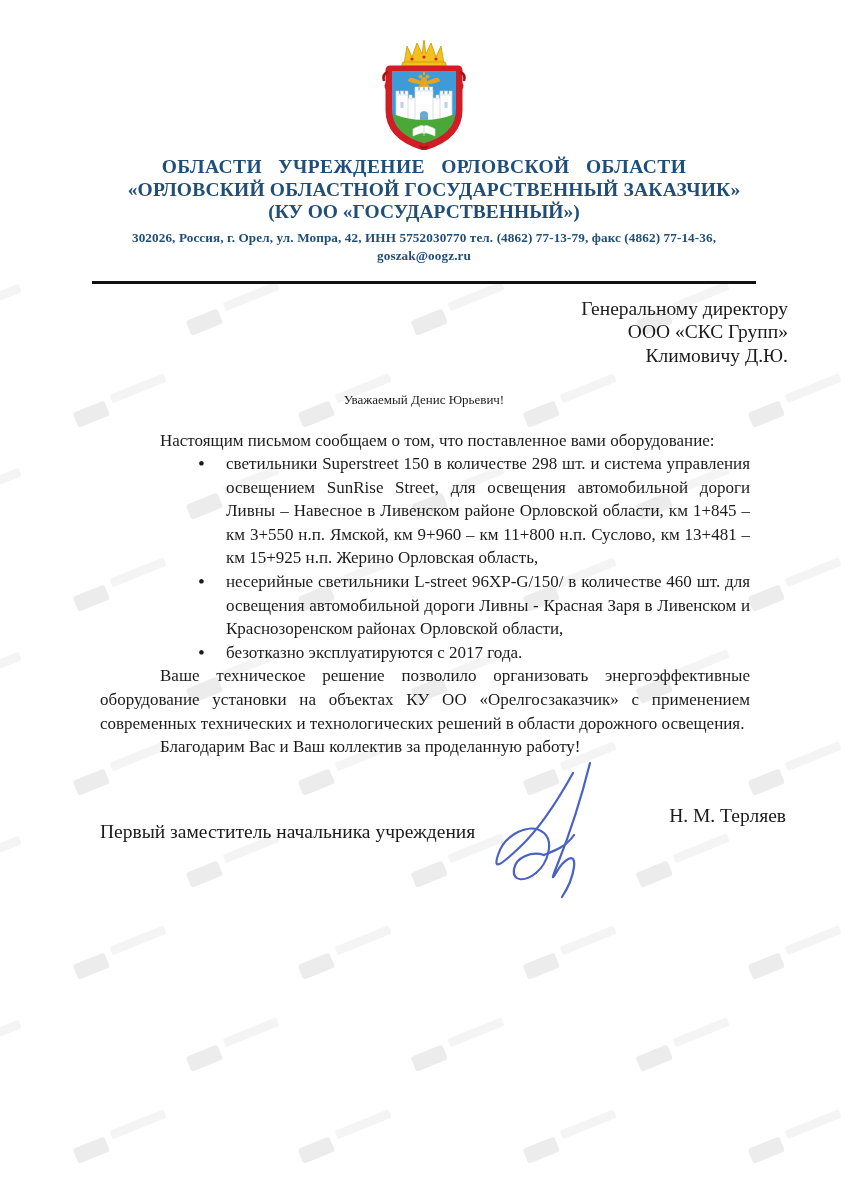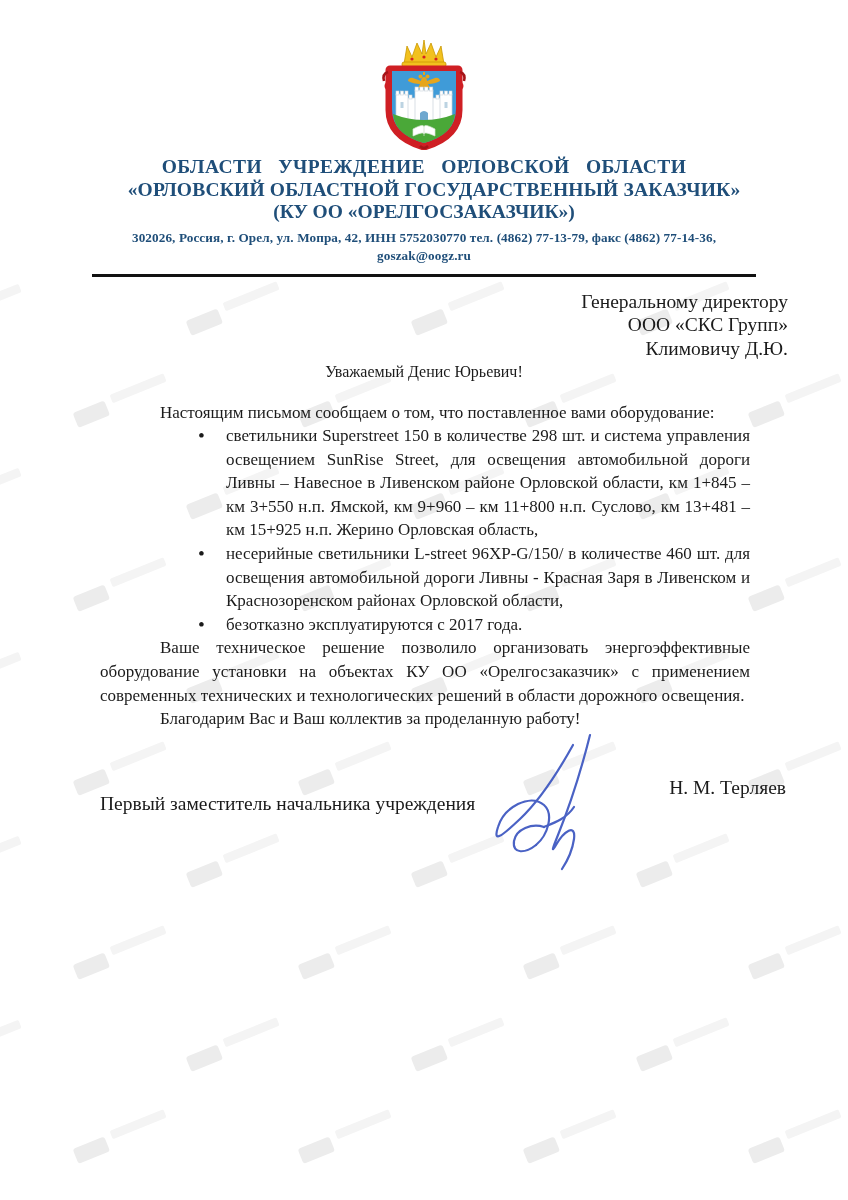--- a/index.html
+++ b/index.html
@@ -12,25 +12,25 @@
   .wm{position:absolute;display:flex;align-items:center;transform:rotate(-22deg);}
   .wm-badge{width:34px;height:16px;background:#ececec;border-radius:3px;display:inline-block;}
   .wm-bar{width:58px;height:9px;background:#f4f4f4;border-radius:2px;display:inline-block;margin-left:7px;transform:translateY(-7px);}
   .content{position:relative;z-index:1;}
 
   .letterhead{padding-top:40px;text-align:center;}
   .emblem{width:96px;height:110px;display:block;margin:0 auto;}
   .org-line{font-weight:bold;font-size:19.5px;line-height:22.5px;color:#1F4E79;}
   .org-line.l1{margin-top:6px;word-spacing:11px;letter-spacing:0.4px;}
   .org-line.l2{letter-spacing:0.2px;padding-left:20px;}
-  .contact-wrap{width:664px;margin:4px auto 0;border-bottom:3px solid #111;padding-bottom:10px;}
+  .contact-wrap{width:664px;margin:4px auto 0;border-bottom:3px solid #111;padding-bottom:17px;}
   .contact{font-size:13.2px;line-height:15px;font-weight:bold;color:#1F4E79;letter-spacing:0.1px;}
 
   .recipient{margin:13px 60px 0 0;text-align:right;font-size:19.5px;line-height:23.5px;}
-  .salutation{text-align:center;font-size:16px;line-height:23.5px;}
+  .salutation{margin-top:21px;text-align:center;font-size:13px;line-height:23.5px;}
 
   .body-block{margin:17px 98px 0 100px;font-size:17px;line-height:23.6px;}
   .body-block p{margin:0;text-align:justify;text-indent:60px;}
   ul.points{margin:0;padding:0 0 0 98px;list-style:none;}
   ul.points li{text-align:justify;position:relative;padding-left:28px;}
   ul.points li::before{content:"•";position:absolute;left:0;top:0;font-size:19.5px;}
   .closing{text-align:left !important;}
 
   .sign-row{position:relative;margin-top:46px;height:110px;}
   .sign-title{position:absolute;left:100px;top:16px;font-size:19.5px;white-space:nowrap;}
@@ -258,21 +258,21 @@
 
         <path d="M17,74 q31,12 62,0 q-2,21 -31,29 q-29,-8 -31,-29 z" fill="#4aa838"></path>
         <g>
           <path d="M37,89 q11,-6 11,-2 q0,-4 11,2 l0,7 q-11,-5 -11,-2 q0,-3 -11,2 z" fill="#ffffff" stroke="#d7e6d2" stroke-width="0.7"></path>
           <path d="M48,87 v9" stroke="#cddcc8" stroke-width="0.8"></path>
         </g>
       </svg>
 
       <div class="org-line l1">ОБЛАСТИ УЧРЕЖДЕНИЕ ОРЛОВСКОЙ ОБЛАСТИ</div>
       <div class="org-line l2">«ОРЛОВСКИЙ ОБЛАСТНОЙ ГОСУДАРСТВЕННЫЙ ЗАКАЗЧИК»</div>
-      <div class="org-line l3">(КУ ОО «ОРЕЛГОСЗАКАЗЧИК»)</div>
+      <div class="org-line l3">(КУ ОО «ГОСУДАРСТВЕННЫЙ»)</div>
       <div class="contact-wrap">
         <span class="contact">302026, Россия, г. Орел, ул. Мопра, 42, ИНН 5752030770 тел. (4862) 77-13-79, факс (4862) 77-14-36, goszak@oogz.ru</span>
       </div>
     </div>
 
     <div class="recipient">
       <div>Генеральному директору</div>
       <div>ООО «СКС Групп»</div>
       <div>Климовичу Д.Ю.</div>
     </div>

